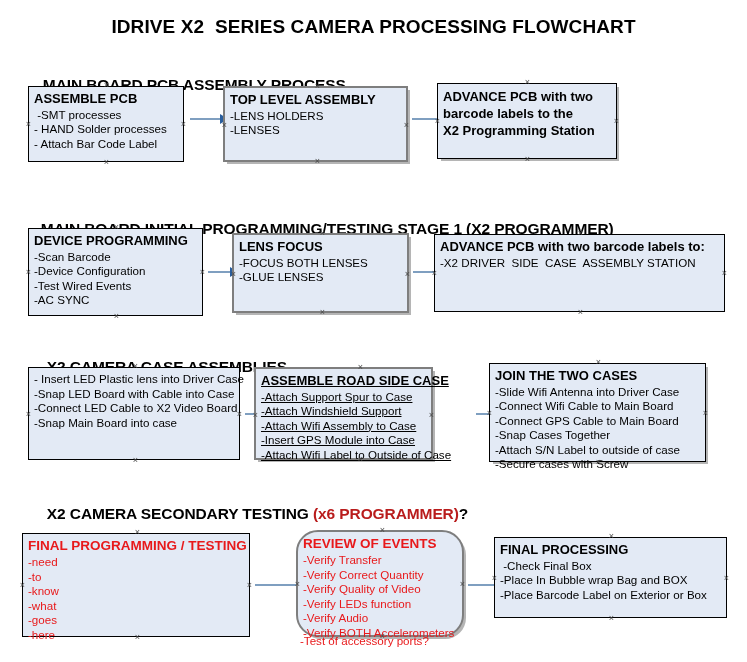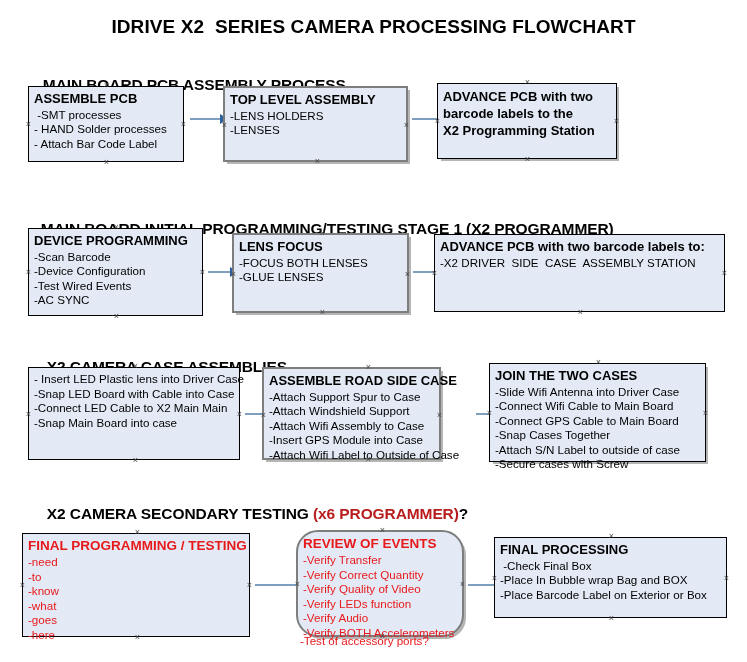--- a/index.html
+++ b/index.html
@@ -237,34 +237,34 @@
     <span class="handle" style="right:-4px; top:35px;"></span>
   </div>
 
   <div class="section-header" style="left:30px; top:340px;">
     <span>X2 CAMERA CASE ASSEMBLIES</span>
   </div>
 
   <div class="flow-box border-black" style="left:28px; top:367px; width:212px; height:93px;">
     <div class="box-line">- Insert LED Plastic lens into Driver Case</div>
     <div class="box-line">-Snap LED Board with Cable into Case</div>
-    <div class="box-line">-Connect LED Cable to X2 Main Main</div>
+    <div class="box-line">-Connect LED Cable to X2 Video Board</div>
     <div class="box-line">-Snap Main Board into case</div>
     <span class="handle" style="left:103px; top:-5px;"></span>
     <span class="handle" style="left:103px; bottom:-5px;"></span>
     <span class="handle" style="left:-4px; top:43px;"></span>
     <span class="handle" style="right:-4px; top:43px;"></span>
   </div>
 
   <div class="connector" style="left:245px; top:409px; width:28px;">
     <div class="shaft" style="width:20px;"></div>
     <div class="head" style="left:20px;"></div>
   </div>
 
-  <div class="flow-box border-gray shadow" style="left:262px; top:367px; width:179px; height:93px;">
+  <div class="flow-box border-gray shadow" style="left:254px; top:367px; width:179px; height:93px;text-decoration:underline;">
     <div class="box-title">ASSEMBLE ROAD SIDE CASE</div>
     <div class="box-line">-Attach Support Spur to Case</div>
     <div class="box-line">-Attach Windshield Support</div>
     <div class="box-line">-Attach Wifi Assembly to Case</div>
     <div class="box-line">-Insert GPS Module into Case</div>
     <div class="box-line">-Attach Wifi Label to Outside of Case</div>
     <span class="handle" style="left:101px; top:-5px;"></span>
     <span class="handle" style="left:101px; bottom:-5px;"></span>
     <span class="handle" style="left:-4px; top:43px;"></span>
     <span class="handle" style="right:-4px; top:43px;"></span>

